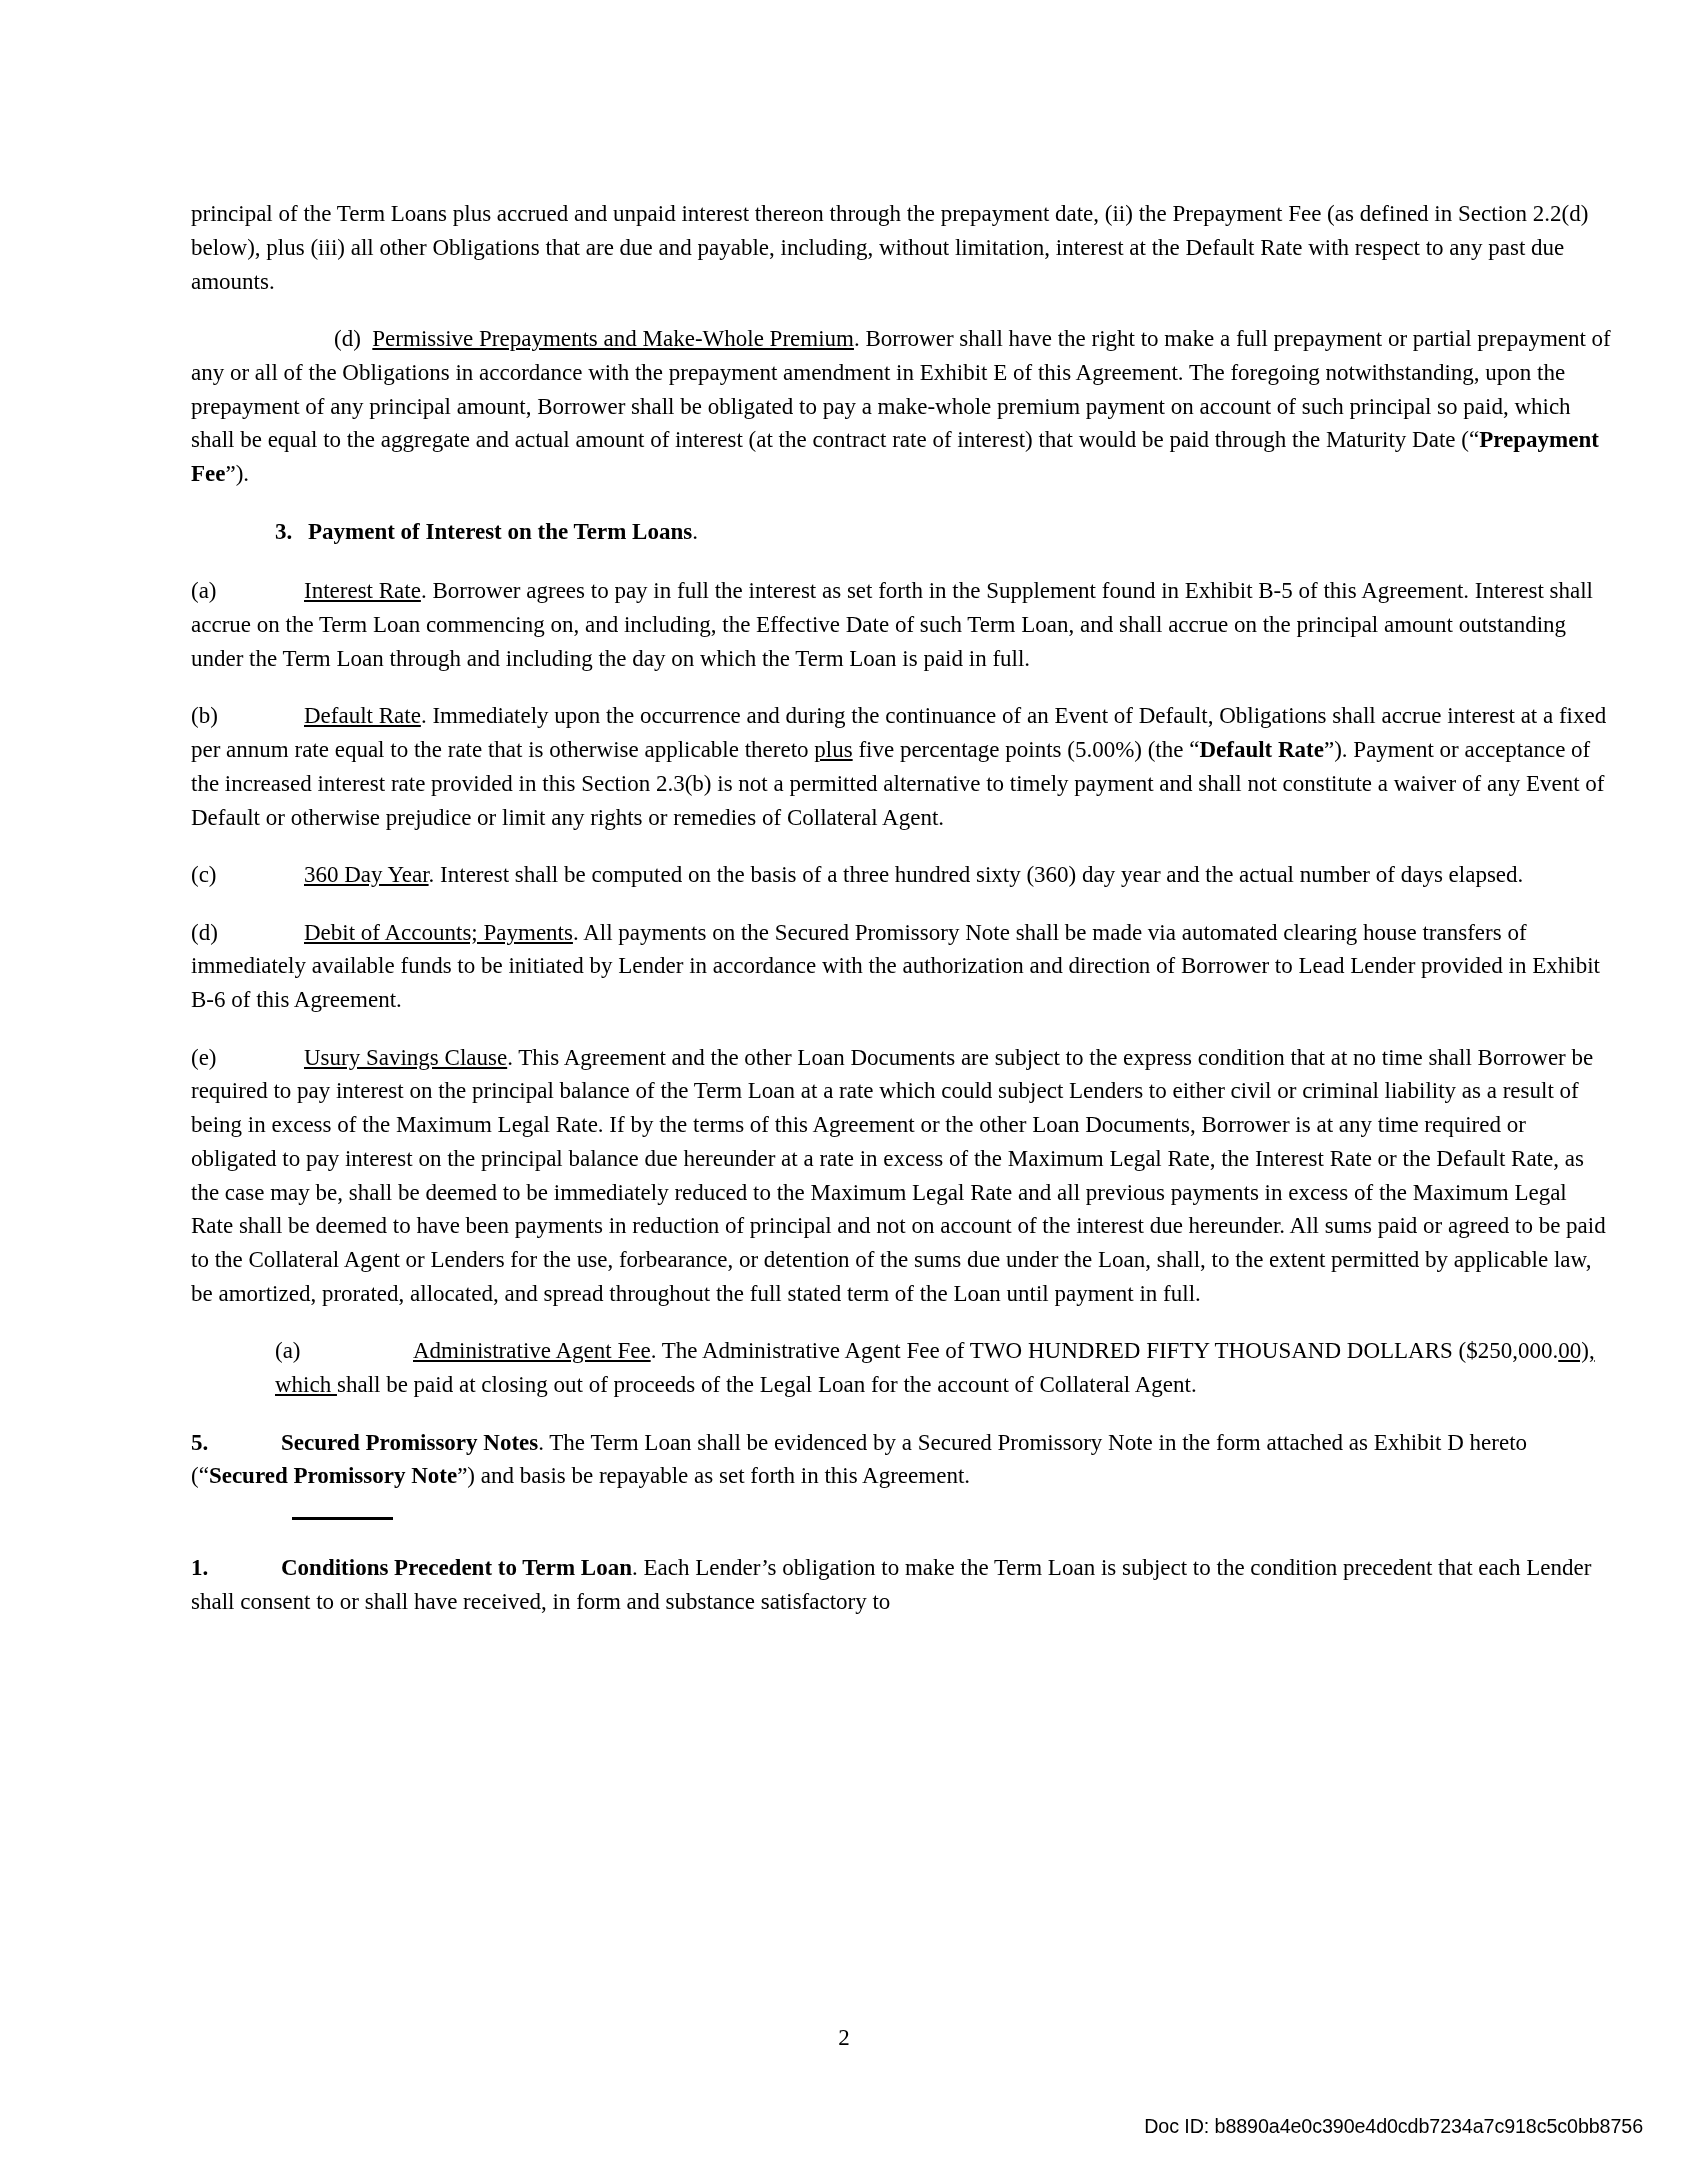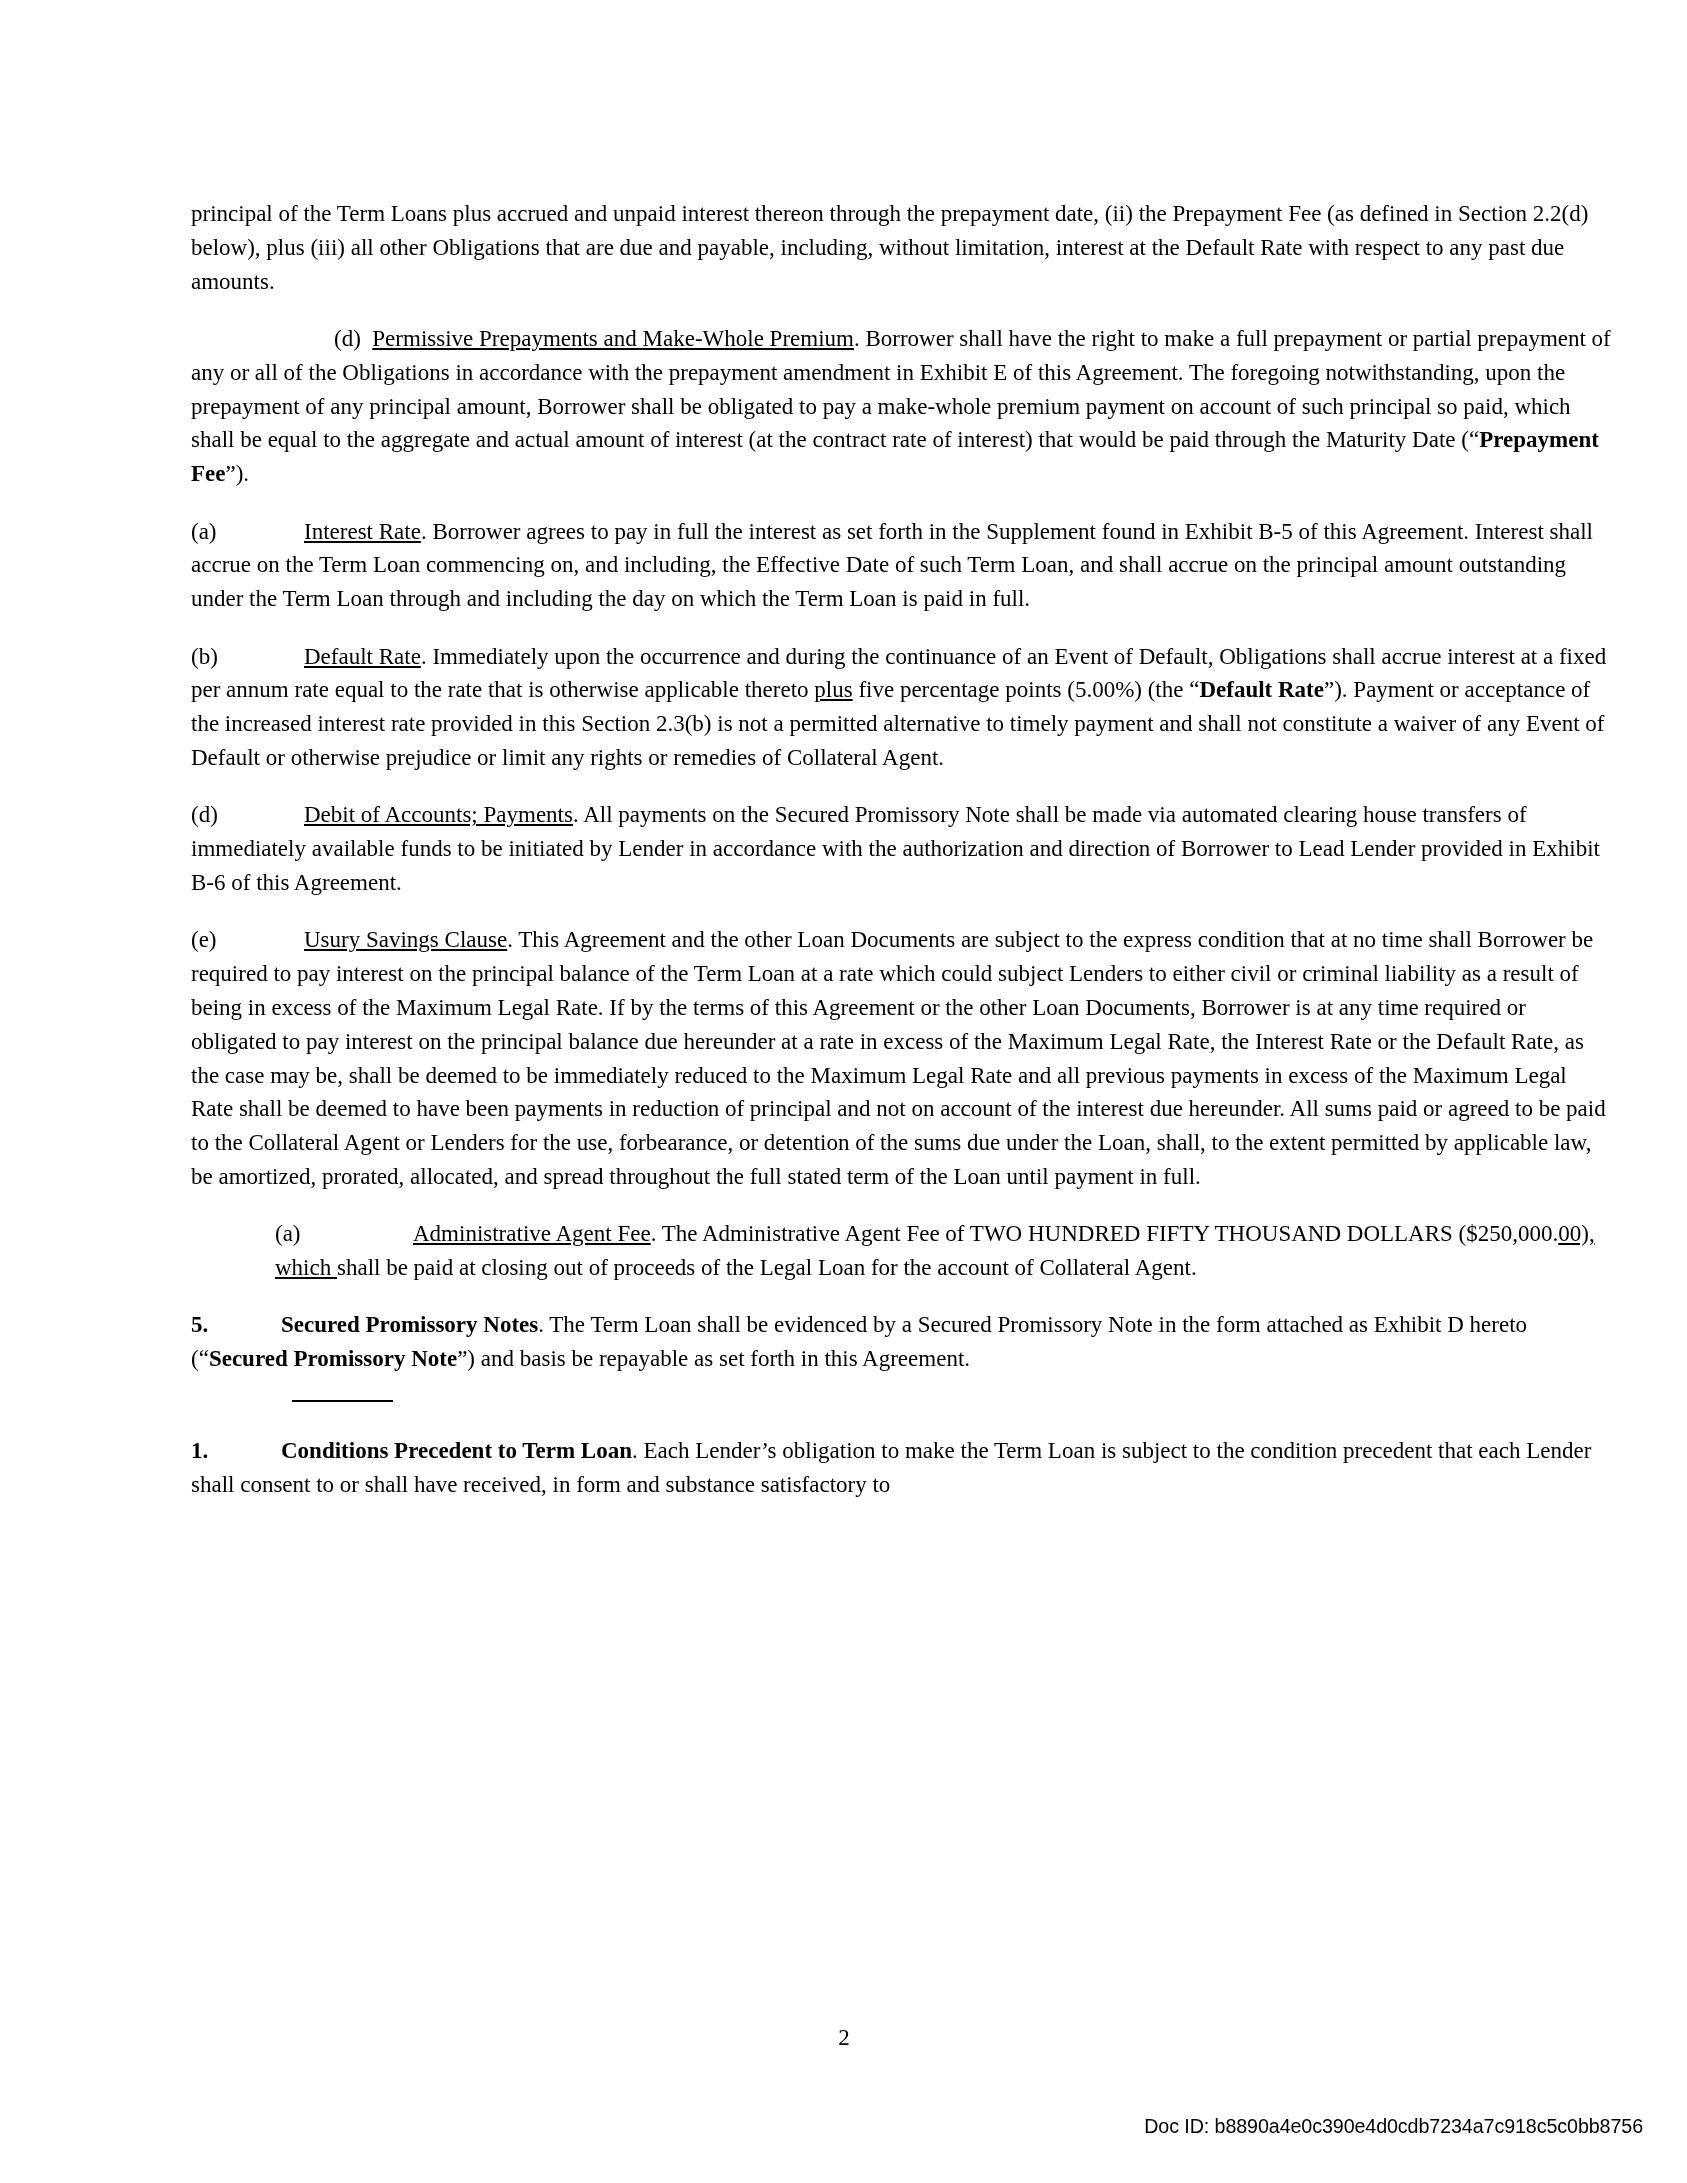--- a/index.html
+++ b/index.html
@@ -102,29 +102,35 @@
 <div class="page">
   <div class="content">
 
     <p>principal of the Term Loans plus accrued and unpaid interest thereon through the prepayment date, (ii) the Prepayment Fee (as defined in Section 2.2(d) below), plus (iii) all other Obligations that are due and payable, including, without limitation, interest at the Default Rate with respect to any past due amounts.</p>
 
     <p class="indent-d">
       <span>(d)</span>
       <span>&nbsp;</span><span class="u">Permissive Prepayments and Make-Whole Premium</span><span>. Borrower shall have the right to make a full prepayment or partial prepayment of any or all of the Obligations in accordance with the prepayment amendment in Exhibit E of this Agreement. The foregoing notwithstanding, upon the prepayment of any principal amount, Borrower shall be obligated to pay a make-whole premium payment on account of such principal so paid, which shall be equal to the aggregate and actual amount of interest (at the contract rate of interest) that would be paid through the Maturity Date (“</span><span class="b">Prepayment Fee</span><span>”).</span>
     </p>
 
+    <p class="heading-3" style="margin-left:84px;">
+      <span class="h-num">3.</span><span class="b">Payment of Interest on the Term Loans</span><span>.</span>
+    </p>
 
     <p class="lettered">
       <span class="marker">(a)</span><span class="u">Interest Rate</span><span>. Borrower agrees to pay in full the interest as set forth in the Supplement found in Exhibit B-5 of this Agreement. Interest shall accrue on the Term Loan commencing on, and including, the Effective Date of such Term Loan, and shall accrue on the principal amount outstanding under the Term Loan through and including the day on which the Term Loan is paid in full.</span>
     </p>
 
     <p class="lettered">
       <span class="marker">(b)</span><span class="u">Default Rate</span><span>. Immediately upon the occurrence and during the continuance of an Event of Default, Obligations shall accrue interest at a fixed per annum rate equal to the rate that is otherwise applicable thereto </span><span class="u">plus</span><span> five percentage points (5.00%) (the “</span><span class="b">Default Rate</span><span>”). Payment or acceptance of the increased interest rate provided in this Section 2.3(b) is not a permitted alternative to timely payment and shall not constitute a waiver of any Event of Default or otherwise prejudice or limit any rights or remedies of Collateral Agent.</span>
     </p>
 
+    <p class="lettered">
+      <span class="marker">(c)</span><span class="u">360 Day Year</span><span>. Interest shall be computed on the basis of a three hundred sixty (360) day year and the actual number of days elapsed.</span>
+    </p>
 
     <p class="lettered">
       <span class="marker">(d)</span><span class="u">Debit of Accounts; Payments</span><span>. All payments on the Secured Promissory Note shall be made via automated clearing house transfers of immediately available funds to be initiated by Lender in accordance with the authorization and direction of Borrower to Lead Lender provided in Exhibit B-6 of this Agreement.</span>
     </p>
 
     <p class="lettered">
       <span class="marker">(e)</span><span class="u">Usury Savings Clause</span><span>. This Agreement and the other Loan Documents are subject to the express condition that at no time shall Borrower be required to pay interest on the principal balance of the Term Loan at a rate which could subject Lenders to either civil or criminal liability as a result of being in excess of the Maximum Legal Rate. If by the terms of this Agreement or the other Loan Documents, Borrower is at any time required or obligated to pay interest on the principal balance due hereunder at a rate in excess of the Maximum Legal Rate, the Interest Rate or the Default Rate, as the case may be, shall be deemed to be immediately reduced to the Maximum Legal Rate and all previous payments in excess of the Maximum Legal Rate shall be deemed to have been payments in reduction of principal and not on account of the interest due hereunder. All sums paid or agreed to be paid to the Collateral Agent or Lenders for the use, forbearance, or detention of the sums due under the Loan, shall, to the   extent permitted by applicable law, be amortized, prorated, allocated, and spread throughout the full stated term of the Loan until payment in full.</span>
     </p>
 
 

